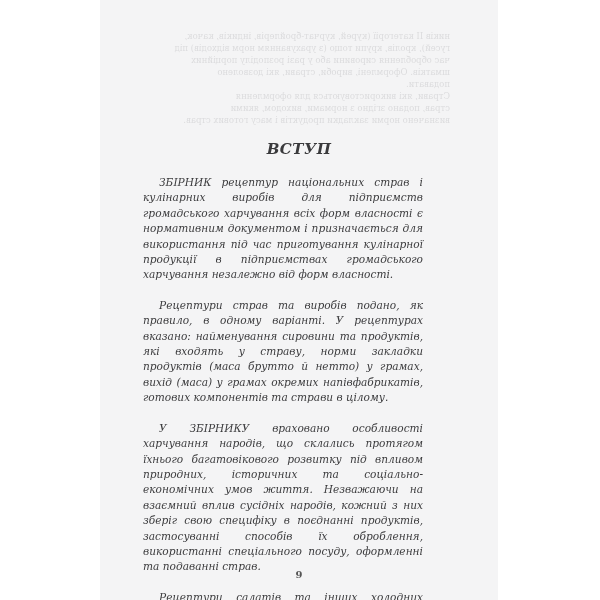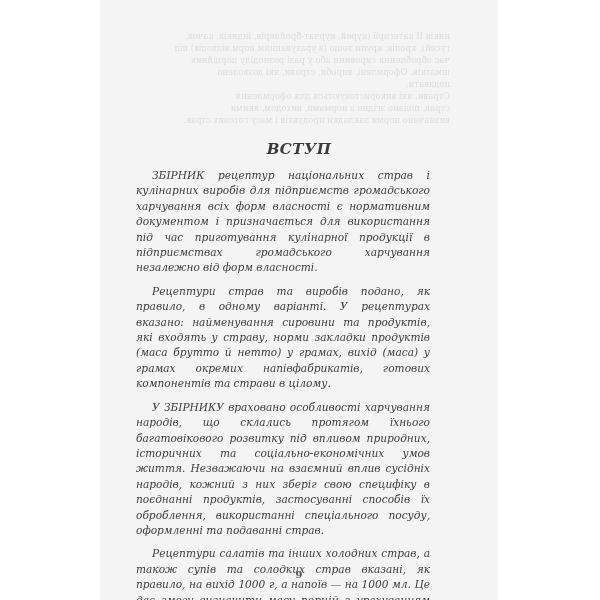--- a/index.html
+++ b/index.html
@@ -51,21 +51,21 @@
       top: 160px;
       width: 310px;
       font-family: "DejaVu Serif", serif;
       font-style: italic;
       font-size: 10.6px;
       line-height: 15.4px;
       color: #3c3c3e;
       text-align: justify;
     }
     .body p {
-      margin: 8px;
+      margin: 15px;
       text-indent: 16px;
     }
     .pagenum {
       position: absolute;
       left: 0;
       top: 569px;
       width: 398px;
       text-align: center;
       font-family: "DejaVu Serif", serif;
       font-weight: bold;

